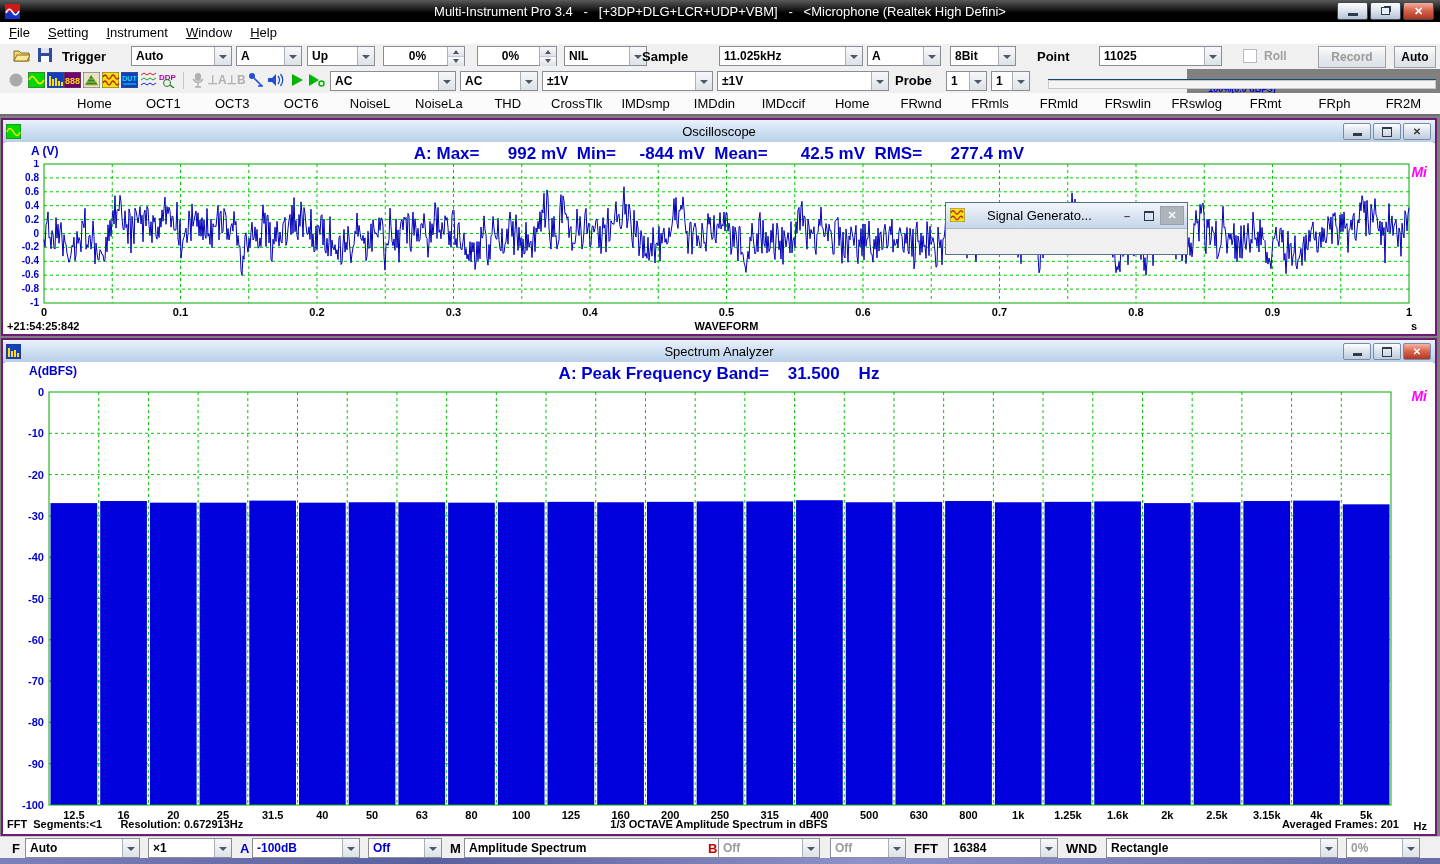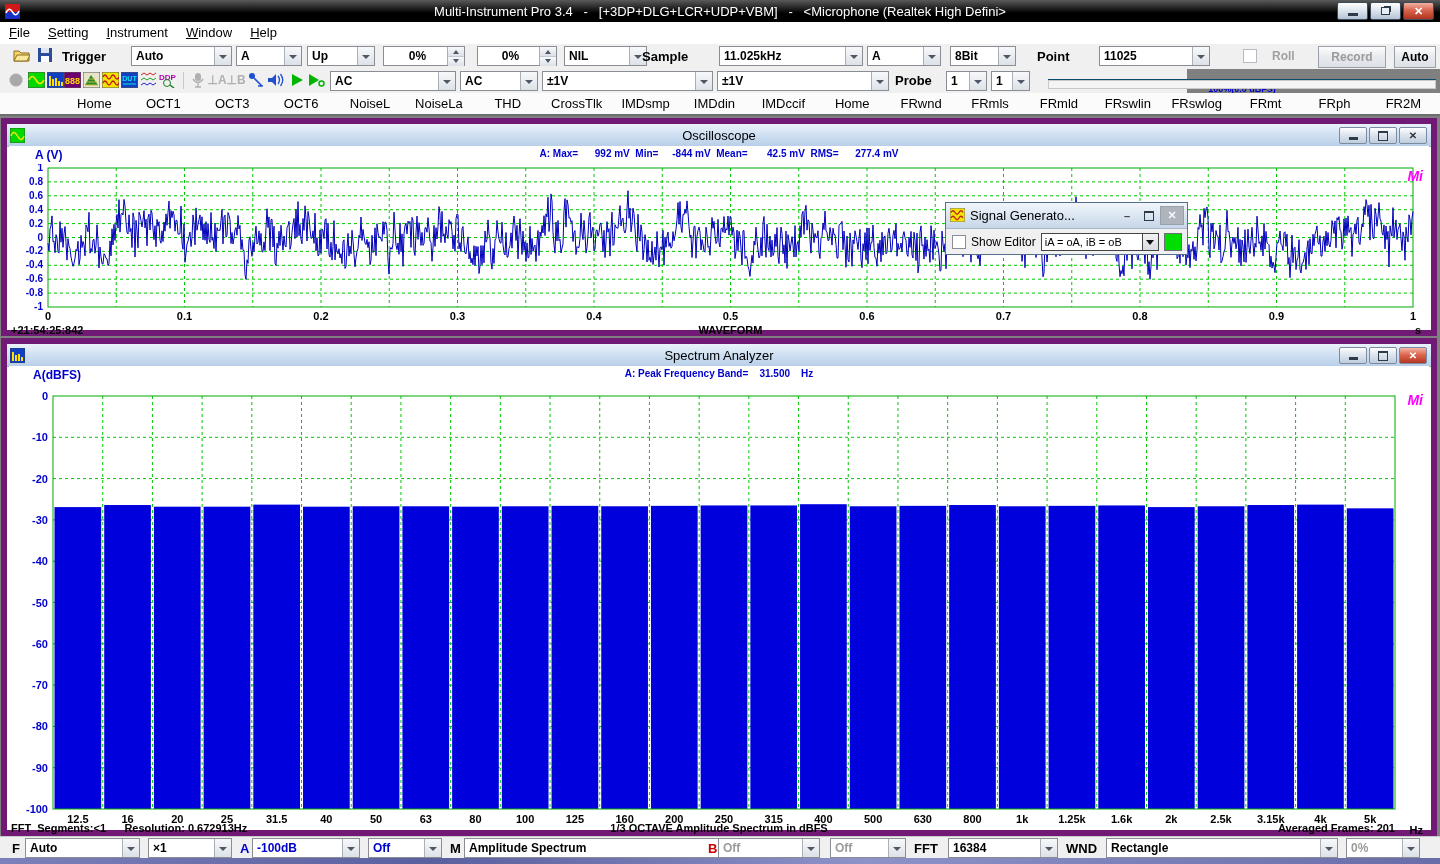--- a/index.html
+++ b/index.html
@@ -31,62 +31,62 @@
   .combo .cv{flex:1;padding:2px 0 0 4px;font-size:12px;font-weight:bold;white-space:pre;overflow:hidden;color:#000}
   .combo .ca{width:16px;border-left:1px solid #aab0b8;background:linear-gradient(#f7f8fa,#dde2e8);display:flex;align-items:center;justify-content:center}
   .combo .ca i{border:4px solid transparent;border-top:5px solid #4f5archive66;border-top-color:#4f5666;margin-top:5px}
   .combo.blue .cv{color:#0000cc}
   .combo.gray .cv{color:#9b9b9b}
   .spinbtns{width:16px;border-left:1px solid #aab0b8;display:flex;flex-direction:column}
   .spinbtns span{flex:1;background:linear-gradient(#f7f8fa,#dde2e8);display:flex;align-items:center;justify-content:center;border-bottom:1px solid #c4cad2}
   .spinbtns span:last-child{border-bottom:none}
   .su{border:3px solid transparent;border-bottom:4px solid #4f5666;margin-bottom:2px}
   .sd{border:3px solid transparent;border-top:4px solid #4f5666;margin-top:2px}
-  .chk{position:absolute;top:5px;display:flex;gap:15px;align-items:flex-start;font-size:12px;font-weight:bold;color:#a0a0a0}
+  .chk{position:absolute;top:5px;display:flex;gap:7px;align-items:flex-start;font-size:12px;font-weight:bold;color:#a0a0a0}
   .chk .box{width:12px;height:12px;border:1px solid #b7bbc1;background:#fff}
   .pbtn{position:absolute;top:2px;height:20px;border:1px solid #9ba0a8;background:linear-gradient(#fdfdfd,#e7eaee 50%,#dde1e6);
         display:flex;align-items:center;justify-content:center;font-size:12px;font-weight:bold}
   .pbtn.disabled{color:#9b9b9b}
   .tbico{position:absolute;top:2px;width:18px;height:18px;display:flex;align-items:center;justify-content:center}
   .vsep{position:absolute;top:3px;width:1px;height:17px;background:#c8c8c8}
   .lvl{position:absolute;left:1048px;top:10px;width:388px;height:10px;background:#ff0000;border:5px solid #0c4a6e;
        color:#0000cc;font-size:9px;font-weight:bold;text-align:center;line-height:10px;box-sizing:border-box}
   .lvl2{position:absolute;left:1048px;top:11px;width:388px;height:9px;background:#f4f4f4;border:1px solid #c9c9c9;box-sizing:border-box}
 
   
   .tabs{position:absolute;left:0;top:93px;width:1440px;height:23px;background:#fbfbfb;border-bottom:2px solid #6e6e6e;
         display:flex;padding-left:60px;box-sizing:border-box}
   .tab{width:68.9px;text-align:center;font-size:13px;line-height:21px;color:#000;white-space:nowrap}
 
   
-  .win{position:absolute;left:1px;width:1436px;border:6px solid #701a75;background:#fff;box-sizing:border-box}
+  .win{position:absolute;left:1px;width:1436px;border:2px solid #701a75;background:#fff;box-sizing:border-box}
   .wtitle{height:22px;background:linear-gradient(#eaf2fb,#cfe0f2 50%,#b9cfe8);position:relative;display:flex;align-items:center;border-bottom:1px solid #9db3cc}
   .wticon{margin-left:3px;width:15px;height:15px;flex:0 0 auto}
   .wtext{position:absolute;left:0;right:0;text-align:center;font-size:13px;color:#000}
   .mbtns{position:absolute;right:4px;top:3px;display:flex;gap:2px}
   .mbtn{width:26px;height:15px;border:1px solid #7a8aa0;border-radius:2px;background:linear-gradient(#fefefe,#dee5ee 45%,#bfcddd);
         display:flex;align-items:center;justify-content:center;font-size:10px;font-weight:bold;color:#333}
   .mbtn.red{background:linear-gradient(#f4b4a6,#dd6750 45%,#b23621);color:#fff}
   .mg-min{width:9px;height:3px;background:#2d3a49;margin-top:6px}
   .mg-max{width:8px;height:7px;border:1px solid #2d3a49;border-top-width:2px}
   .statrow{position:absolute;left:2px;right:2px;top:22px;height:18px;background:#fff}
   .chanlab{position:absolute;left:26px;top:2px;color:#0000cc;font-weight:bold;font-size:12px;white-space:pre}
-  .statmid{position:absolute;left:0;right:0;top:2px;text-align:center;color:#0000cc;font-weight:bold;font-size:10px;white-space:pre}
+  .statmid{position:absolute;left:0;right:0;top:2px;text-align:center;color:#0000cc;font-weight:bold;font-size:17px;white-space:pre}
   .milogo{position:absolute;color:#ff00ff;font-weight:bold;font-size:14px;font-style:italic}
   .plot-svg{position:absolute;left:2px}
 
   .sfootL{position:absolute;left:4px;font-size:11px;font-weight:bold;color:#000;white-space:pre}
   .sfootC{position:absolute;left:0;right:0;text-align:center;font-size:11px;font-weight:bold;color:#000;white-space:pre}
   .sfootR{position:absolute;right:36px;font-size:11px;font-weight:bold;color:#000;white-space:pre}
   .sunit{position:absolute;right:8px;font-size:11px;font-weight:bold;color:#000}
 
   
   .siggen{position:absolute;left:945px;top:202px;width:243px;height:53px;border:1px solid #54708e;background:#f0f0f0;z-index:30;box-sizing:border-box}
   .sgtitle{height:25px;background:linear-gradient(#f2f6fb,#d9e4f1 55%,#c6d6e9);display:flex;align-items:center;border-bottom:1px solid #aab8c9}
-  .sgtext{font-size:13px;color:#000;margin-left:5px;flex:1;white-space:nowrap;overflow:hidden}
+  .sgtext{font-size:13px;color:#000;margin-left:22px;flex:1;white-space:nowrap;overflow:hidden}
   .sgbtn{width:22px;height:17px;display:flex;align-items:center;justify-content:center;font-size:11px;color:#444;font-weight:bold}
   .sgbtn.x{background:#aeb4bc;border:1px solid #98a0aa;color:#f4f6f8;margin-right:3px}
   .sgbody{height:26px;display:flex;align-items:center;padding-left:6px;gap:5px}
   .sgbody .box{width:12px;height:12px;border:1px solid #8a8d94;background:#fff}
   .sglab{font-size:12px;color:#000;white-space:nowrap}
   .sgcombo{width:118px;height:18px;border:1px solid #444;background:#fff;display:flex;align-items:stretch;box-sizing:border-box}
   .sgcombo .cv{flex:1;font-size:11px;padding:2px 0 0 3px;white-space:pre}
   .sgcombo .ca{width:15px;border-left:1px solid #444;background:linear-gradient(#f2f2f2,#d8dce2);display:flex;align-items:center;justify-content:center}
   .sgrun{width:16px;height:16px;background:#00dd00;border:1px solid #6a6f76}
 
@@ -200,21 +200,21 @@
         <i></i>
       </span>
     </div>
   <div class="combo" style="left:950px;width:66px">
       <span class="cv">8Bit</span>
       <span class="ca">
         <i></i>
       </span>
     </div>
   <span class="tblabel" style="left:1037px">Point</span>
-  <div class="combo" style="left:1099px;width:111px">
+  <div class="combo" style="left:1099px;width:123px">
       <span class="cv">11025</span>
       <span class="ca">
         <i></i>
       </span>
     </div>
   <label class="chk" style="left:1243px">
       <span class="box"></span>
       <span>Roll</span>
     </label>
   <div class="pbtn disabled" style="left:1318px;width:66px">
@@ -477,31 +477,20 @@
         </svg>
     </span>
     <span class="sgtext">Signal Generato...</span>
     <span class="sgbtn">–</span>
     <span class="sgbtn">
         <span class="mg-max"></span>
       </span>
     <span class="sgbtn x">
         <span>✕</span>
       </span>
-  </div>
-  <div class="sgbody">
-    <span class="box"></span>
-    <span class="sglab">Show Editor</span>
-    <div class="sgcombo">
-      <span class="cv">iA = oA, iB = oB</span>
-      <span class="ca">
-          <i style="border:4px solid transparent;border-top:5px solid #111;margin-top:5px"></i>
-        </span>
-    </div>
-    <span class="sgrun"></span>
   </div>
 </div>
 
 <div class="win" style="top:338px;height:498px;z-index:2">
   <div class="wtitle">
     <span class="wticon">
       <svg width="15" height="15">
           <rect width="15" height="15" fill="#1040c0" stroke="#2a3a6a"></rect>
           <rect x="2" y="4" width="2" height="9" fill="#ffe000"></rect>
           <rect x="5" y="7" width="2" height="6" fill="#ffe000"></rect>

